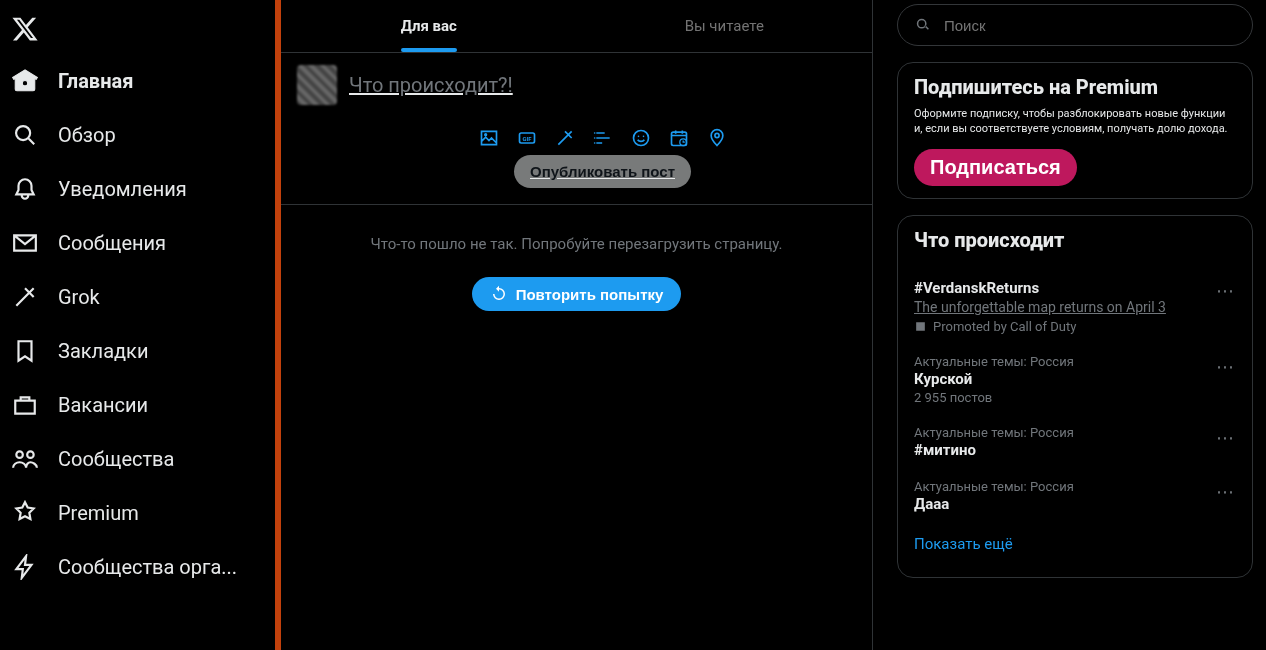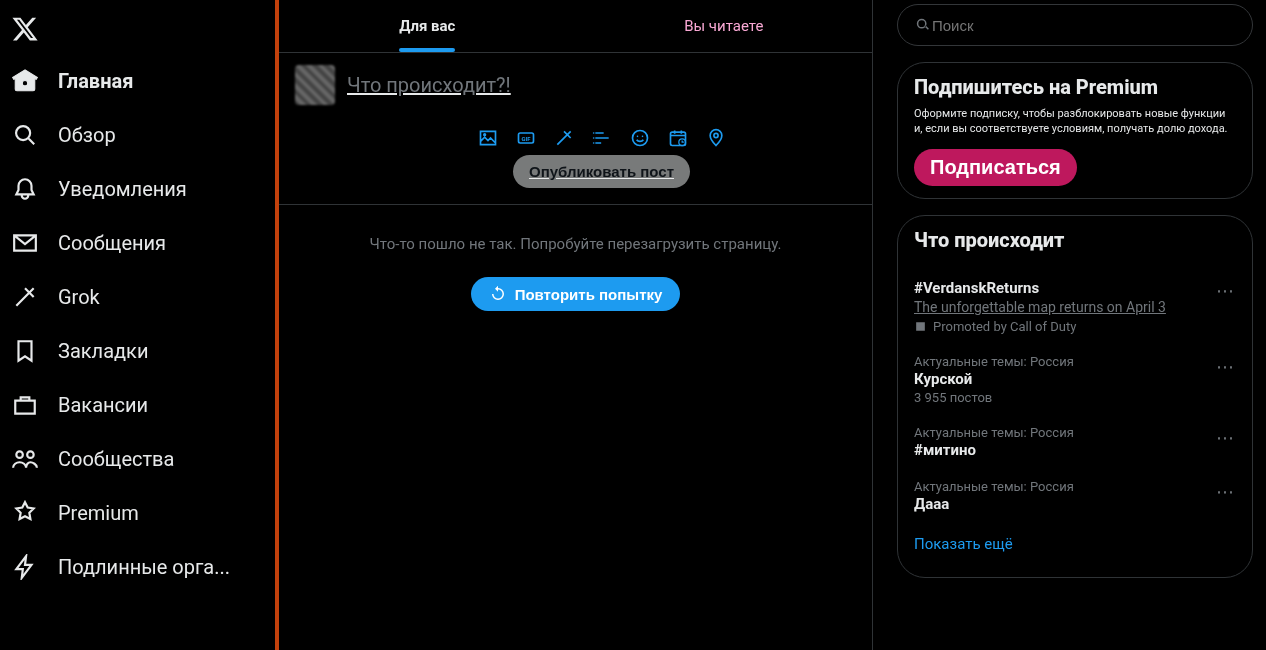--- a/index.html
+++ b/index.html
@@ -33,38 +33,38 @@
     padding: 12px;
     border-radius: 9999px;
     cursor: pointer;
     margin: 2px 0;
   }
   .nav-item .icon { width: 26px; height: 26px; margin-right: 20px; fill: #e7e9ea; stroke: #e7e9ea; flex-shrink:0;}
   .nav-item .label { font-size: 20px; color: #e7e9ea; white-space:nowrap; overflow:hidden; text-overflow:ellipsis;}
   .nav-item.active .label { font-weight: 700; }
   .main {
     width: 598px;
-    border-left: 4px solid #c2410c;
+    border-left: 6px solid #c2410c;
     border-right: 1px solid #2f3336;
     display: flex;
     flex-direction: column;
   }
   .tabs {
     display: flex;
     border-bottom: 1px solid #2f3336;
     height: 53px;
   }
   .tab {
     flex: 1;
     display: flex;
     align-items: center;
     justify-content: center;
     cursor: pointer;
     position: relative;
-    color: #f9a8d4;
+    color: #737373;
     font-size: 15px;
   }
   .tab.active { color: #e7e9ea; font-weight: 700; }
   .tab.active::after {
     content: '';
     position: absolute;
     bottom: 0;
     height: 4px;
     width: 56px;
     background: #1d9bf0;
@@ -143,34 +143,34 @@
     gap: 16px;
   }
   .search {
     background: #000;
     border: 1px solid #333639;
     border-radius: 9999px;
     height: 42px;
     display: flex;
     align-items: center;
     padding: 0 16px;
-    gap: 0;
+    gap: 12px;
   }
   .search svg { width: 18px; height: 18px; fill: #71767b; }
   .search input {
     background: transparent;
     border: none;
     outline: none;
     color: #e7e9ea;
     font-size: 15px;
     flex: 1;
   }
   .card {
     border: 1px solid #2f3336;
-    border-radius: 28px;
+    border-radius: 16px;
     padding: 12px 16px;
   }
   .card h2 { font-size: 20px; font-weight: 800; margin-bottom: 8px; }
   .card p { font-size: 11px; color: #e7e9ea; line-height: 1.35; margin-bottom: 12px; }
   .sub-btn {
     background: #be185d;
     color: #fff;
     border: none;
     border-radius: 9999px;
     padding: 7px 16px;
@@ -263,21 +263,21 @@
   <div class="nav-item">
     <span class="icon"><svg viewBox="0 0 24 24">
           <path fill="none" stroke-width="2" d="M12 2l2.5 5 5.5.8-4 4 1 5.7L12 15l-5 2.5 1-5.7-4-4 5.5-.8z"></path>
         </svg></span>
     <span class="label">Premium</span>
   </div>
   <div class="nav-item">
     <span class="icon"><svg viewBox="0 0 24 24">
           <path fill="none" stroke-width="2" d="M13 2L4 14h6l-1 8 9-12h-6z"></path>
         </svg></span>
-    <span class="label">Подлинные орга...</span>
+    <span class="label">Сообщества орга...</span>
   </div>
 </nav>
 
 <main class="main">
   <div class="tabs">
     <div class="tab active">
       <span>Для вас</span>
     </div>
     <div class="tab">
       <span>Вы читаете</span>
@@ -378,21 +378,21 @@
             <path d="M4 4h16v16H4zM8 8l10 4-10 4z"></path>
           </svg>
         <span class="context">Promoted by Call of Duty</span>
       </div>
       <div class="more">⋯</div>
     </div>
 
     <div class="trend">
       <div class="context">Актуальные темы: Россия</div>
       <div class="title">Курской</div>
-      <div class="count">3 955 постов</div>
+      <div class="count">2 955 постов</div>
       <div class="more">⋯</div>
     </div>
 
     <div class="trend">
       <div class="context">Актуальные темы: Россия</div>
       <div class="title">#митино</div>
       <div class="more">⋯</div>
     </div>
 
     <div class="trend">

